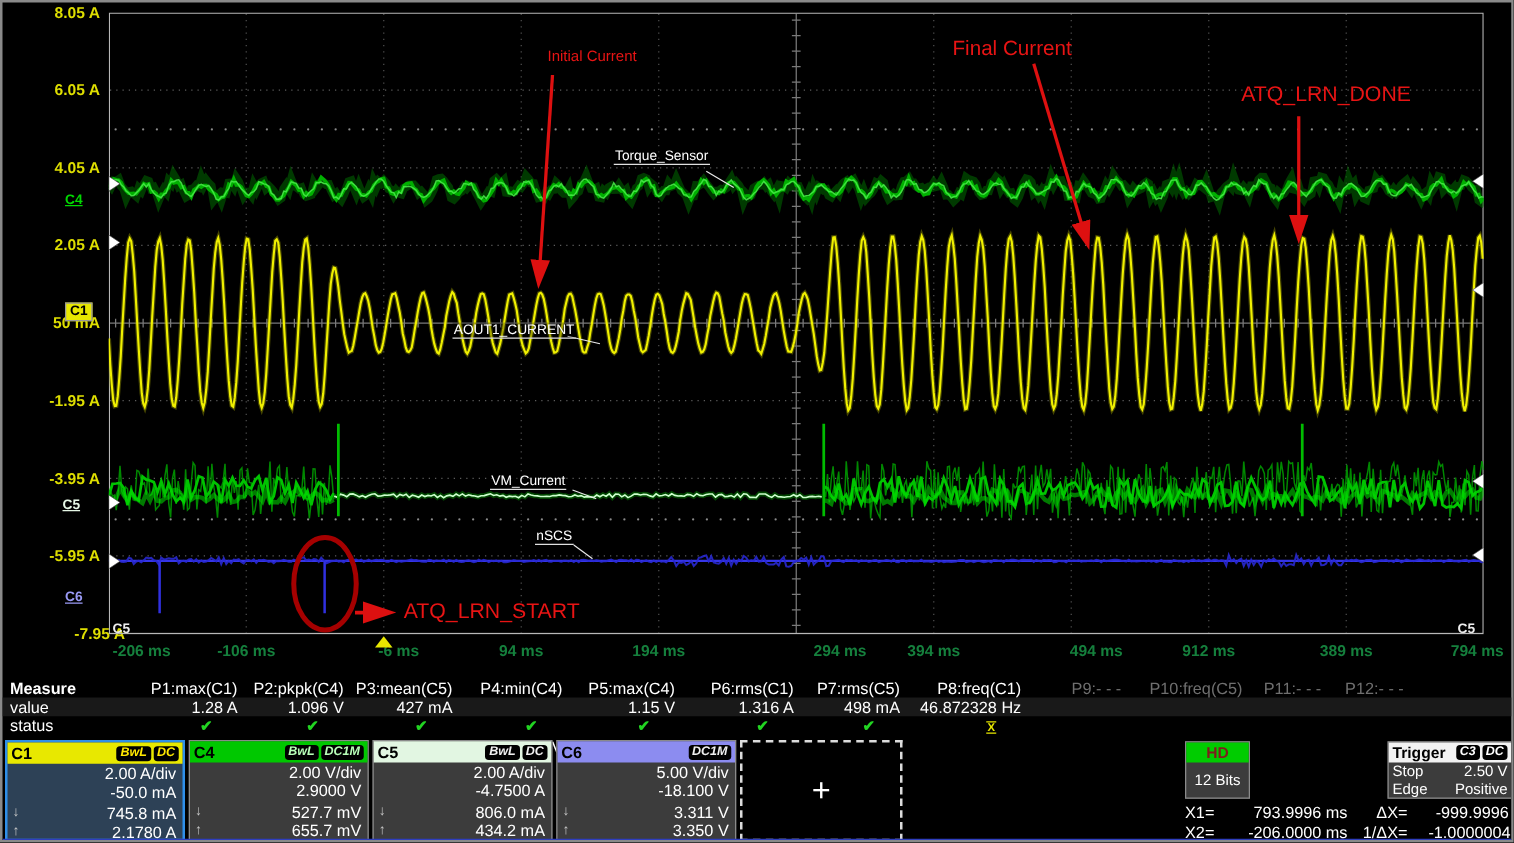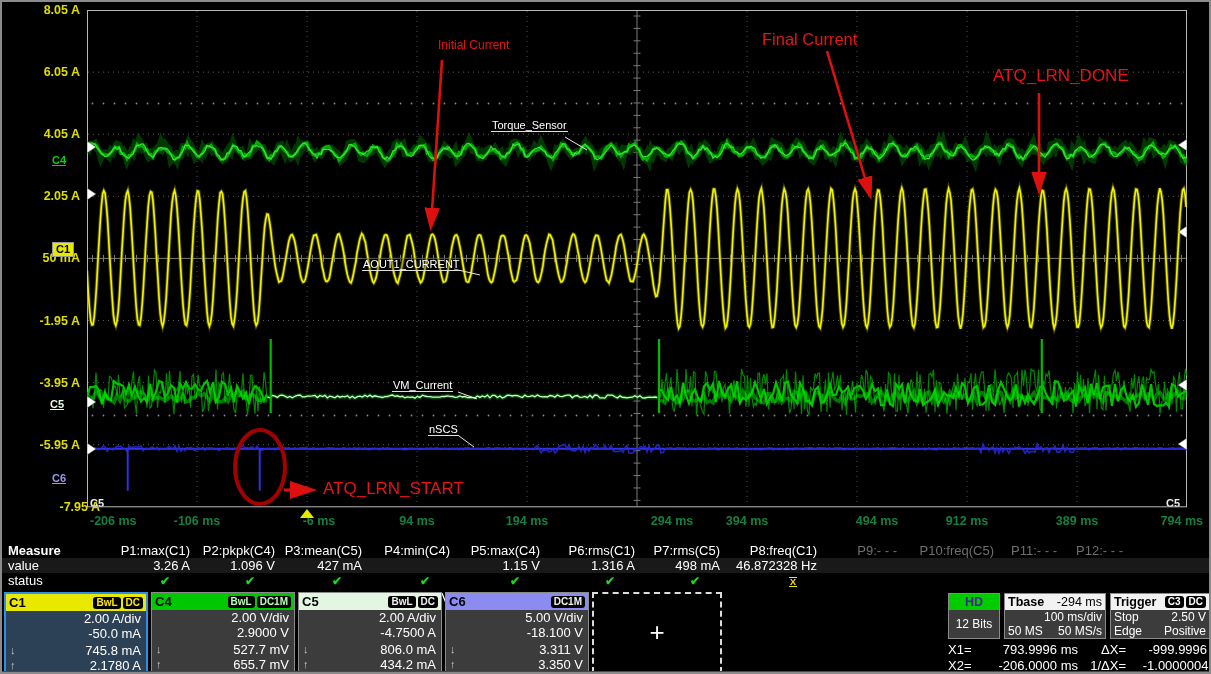--- a/index.html
+++ b/index.html
@@ -28,21 +28,21 @@
   .dim{color:#6f6f6f;}
   .ok{color:#22d422;font-weight:bold;font-size:12px;}
   .warnicon{display:inline-block;color:#e8e800;font-size:9px;font-weight:bold;
             border-top:1px solid #e8e800;border-bottom:1px solid #e8e800;line-height:8px;padding:0 1px;}
   
   .channels{position:absolute;left:2px;top:590px;display:flex;gap:3px;align-items:flex-start;}
   .chbox{width:144px;height:81px;background:#3c3c3c;border:1px solid #8a8a8a;box-sizing:border-box;}
   .chbox.selected{background:#2d4156;border:2px solid #2f8fe8;}
   .chhead{height:17px;display:flex;align-items:center;padding:0 3px;box-sizing:border-box;}
   .chid{font-size:13px;font-weight:bold;color:#000;}
-  .badges{margin-left:auto;display:flex;gap:2px;}
+  .badges{margin-left:auto;display:flex;gap:2px;font-style:italic;}
   .badge{background:#000;border-radius:3px;font-size:10px;font-weight:bold;padding:0 3px;line-height:12px;}
   .chrow{font-size:13px;color:#fff;text-align:right;padding-right:5px;line-height:15px;position:relative;}
   .chrow.gap{margin-top:2px;}
   .uarr{position:absolute;left:4px;top:0;color:#c8c8c8;font-size:11px;}
   .addbox{width:126px;height:77px;border:2px dashed #dcdcdc;background:#000;color:#fff;
           display:flex;align-items:center;justify-content:center;font-size:26px;box-sizing:content-box;}
   
   .acqbox{position:absolute;top:591px;background:#3c3c3c;border:1px solid #8a8a8a;box-sizing:border-box;height:46px;}
   .acqhead{height:16px;display:flex;align-items:center;padding:0 3px;font-size:12.5px;font-weight:bold;box-sizing:border-box;}
   .acqbody{font-size:12px;color:#fff;padding:0 3px;}
@@ -532,21 +532,21 @@
         <div class="mcell" style="width: 95px;">P6:rms(C1)</div>
         <div class="mcell" style="width: 85px;">P7:rms(C5)</div>
         <div class="mcell" style="width: 97px;">P8:freq(C1)</div>
         <div class="mcell dim" style="width: 80px;">P9:- - -</div>
         <div class="mcell dim" style="width: 97px;">P10:freq(C5)</div>
         <div class="mcell dim" style="width: 63px;">P11:- - -</div>
         <div class="mcell dim" style="width: 66px;">P12:- - -</div>
       </div>
       <div class="mrow valuerow">
         <div class="mlabel">value</div>
-        <div class="mcell" style="width: 80px;">3.26 A</div>
+        <div class="mcell" style="width: 80px;">1.28 A</div>
         <div class="mcell" style="width: 85px;">1.096 V</div>
         <div class="mcell" style="width: 87px;">427 mA</div>
         <div class="mcell" style="width: 88px; margin-top: 32px;">52 mV</div>
         <div class="mcell" style="width: 90px;">1.15 V</div>
         <div class="mcell" style="width: 95px;">1.316 A</div>
         <div class="mcell" style="width: 85px;">498 mA</div>
         <div class="mcell" style="width: 97px;">46.872328 Hz</div>
         <div class="mcell" style="width: 80px;"></div>
         <div class="mcell" style="width: 97px;"></div>
         <div class="mcell" style="width: 63px;"></div>
@@ -618,40 +618,24 @@
         </div>
         <div class="chrow"><span>5.00 V/div</span></div>
         <div class="chrow"><span>-18.100 V</span></div>
         <div class="chrow gap"><span class="uarr">↓</span><span>3.311 V</span></div>
         <div class="chrow"><span class="uarr">↑</span><span>3.350 V</span></div>
       </div>
       <div class="addbox">+</div>
     </div>
 
   <div class="acqbox" style="left:946px;width:52px;">
-    <div class="acqhead" style="background:#00cc00;color:#4c1d95;justify-content:center;">HD</div>
+    <div class="acqhead" style="background:#00cc00;color:#7f1d1d;justify-content:center;">HD</div>
     <div class="acqbody" style="display:flex;align-items:center;justify-content:center;height:28px;">12 Bits</div>
   </div>
 
-  <div class="acqbox" style="left:1002px;width:102px;">
-    <div class="acqhead" style="background:#f2f2f2;color:#000;">
-      <span>Tbase</span>
-      <span class="right" style="font-weight:normal;">-294 ms</span>
-    </div>
-    <div class="acqbody">
-      <div class="acqline">
-          <span></span>
-          <span>100 ms/div</span>
-        </div>
-      <div class="acqline">
-        <span>50 MS</span>
-        <span>50 MS/s</span>
-      </div>
-    </div>
-  </div>
 
   <div class="acqbox" style="left:1108px;width:100px;">
     <div class="acqhead" style="background:#f2f2f2;color:#000;">
       <span>Trigger</span>
       <span class="badges">
         <span class="badge" style="color:#fff;">C3</span>
         <span class="badge" style="color:#fff;">DC</span>
       </span>
     </div>
     <div class="acqbody">

